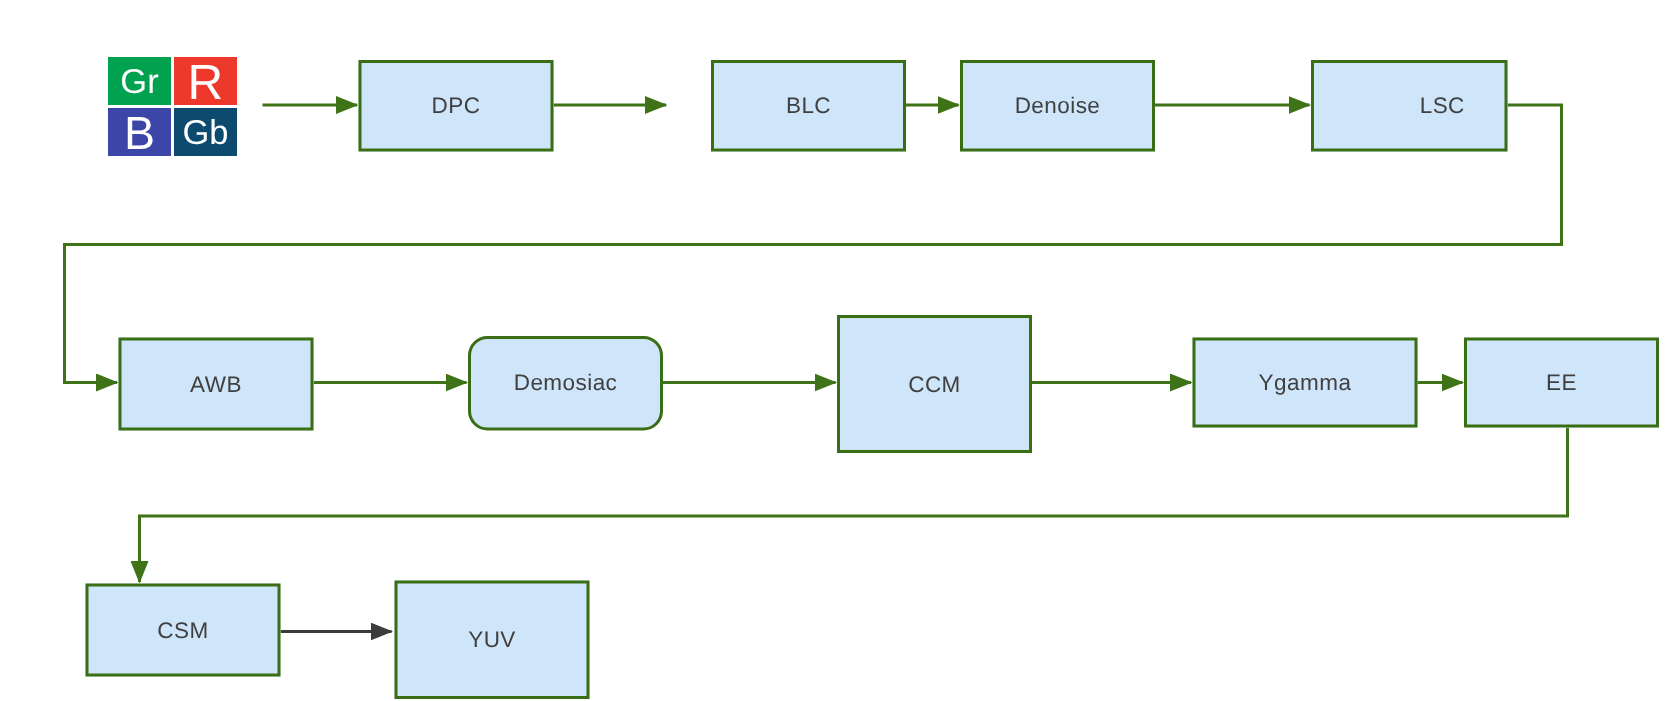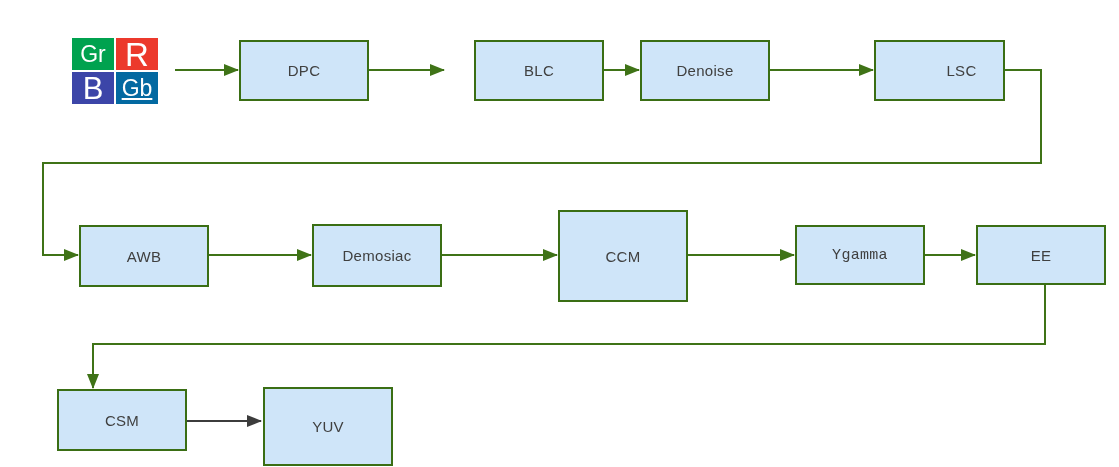--- a/index.html
+++ b/index.html
@@ -39,23 +39,23 @@
     color: var(--text, #404040);
     letter-spacing: 0.3px;
   }
 
   
   .n-dpc      { left: 239px; top: 40px;  width: 130px; height: 61px; }
   .n-blc      { left: 445px; top: 40px;  width: 130px; height: 61px; margin-left: 29px; }
   .n-denoise  { left: 640px; top: 40px;  width: 130px; height: 61px; }
   .n-lsc      { left: 874px; top: 40px;  width: 131px; height: 61px; padding-left: 44px; }
   .n-awb      { left: 79px;  top: 225px; width: 130px; height: 62px; }
-  .n-demosiac { left: 312px; top: 224px; width: 130px; height: 63px; }
+  .n-demosiac { left: 312px; top: 224px; width: 130px; height: 63px; border-radius: 13px; }
   .n-ccm      { left: 558px; top: 210px; width: 130px; height: 92px; }
-  .n-ygamma   { left: 795px; top: 225px; width: 130px; height: 60px; font-family: Liberation Mono, monospace; }
+  .n-ygamma   { left: 795px; top: 225px; width: 150px; height: 60px; }
   .n-ee       { left: 976px; top: 225px; width: 130px; height: 60px; }
   .n-csm      { left: 57px;  top: 389px; width: 130px; height: 62px; }
   .n-yuv      { left: 263px; top: 387px; width: 130px; height: 79px; }
 
   
   .bayer {
     position: absolute;
     left: 72px; top: 38px;
     width: 86px; height: 66px;
     display: grid;
@@ -101,21 +101,21 @@
     <path class="edge" marker-end="url(#mg)" d="M688,255 L794,255"></path>
     <path class="edge" marker-end="url(#mg)" d="M925,255 L975,255"></path>
     <path class="edge" marker-end="url(#mg)" d="M1045,285 L1045,344 L93,344 L93,388"></path>
     <path class="edge dark" marker-end="url(#mb)" d="M187,421 L261,421"></path>
   </svg>
 
   <div class="bayer">
     <div class="bayer-cell bc-gr" style="background: rgb(0, 162, 79);">Gr</div>
     <div class="bayer-cell bc-r" style="background: rgb(236, 57, 44);">R</div>
     <div class="bayer-cell bc-b" style="background: rgb(60, 69, 168);">B</div>
-    <div class="bayer-cell bc-gb" style="background: #0369a1; text-decoration: underline;">Gb</div>
+    <div class="bayer-cell bc-gb" style="background: #0c4a6e;">Gb</div>
   </div>
 
   <div class="node n-dpc">DPC</div>
   <div class="node n-blc">BLC</div>
   <div class="node n-denoise">Denoise</div>
   <div class="node n-lsc">LSC</div>
   <div class="node n-awb">AWB</div>
   <div class="node n-demosiac">Demosiac</div>
   <div class="node n-ccm">CCM</div>
   <div class="node n-ygamma">Ygamma</div>

